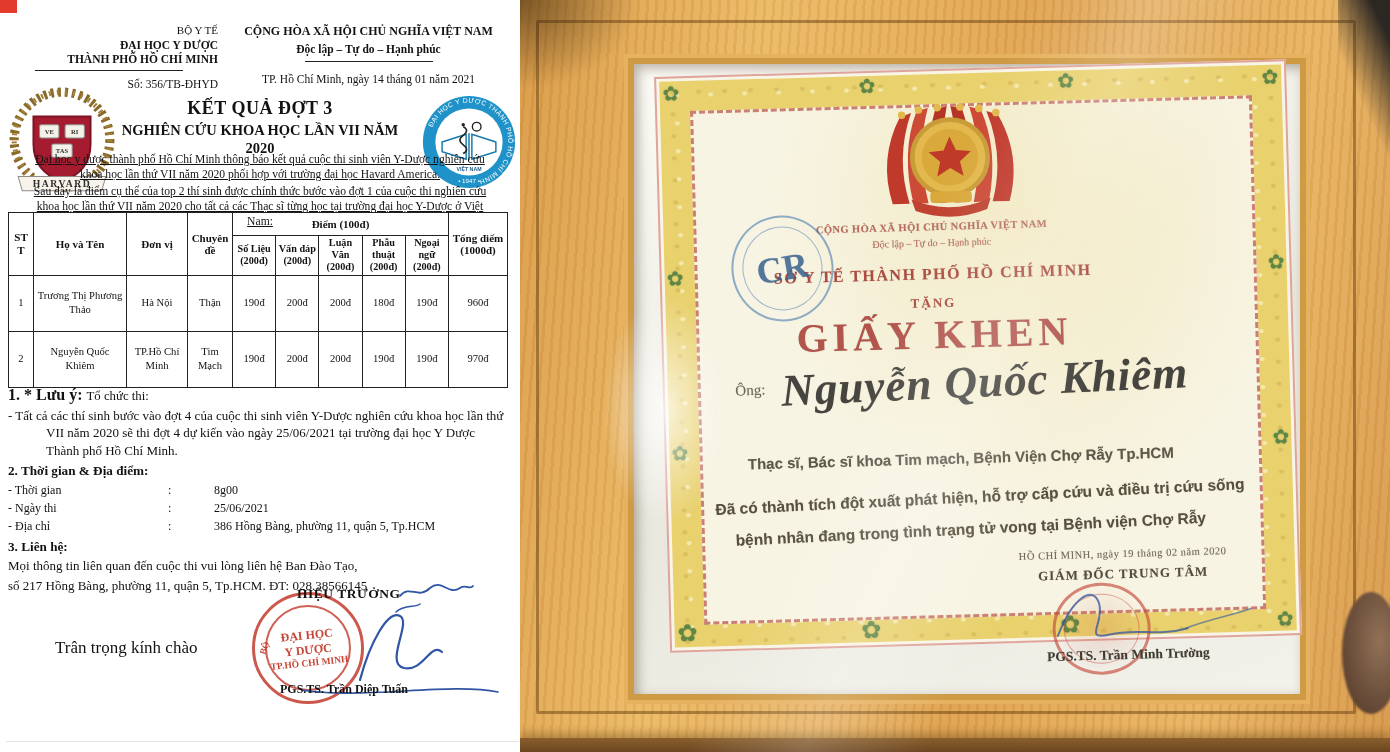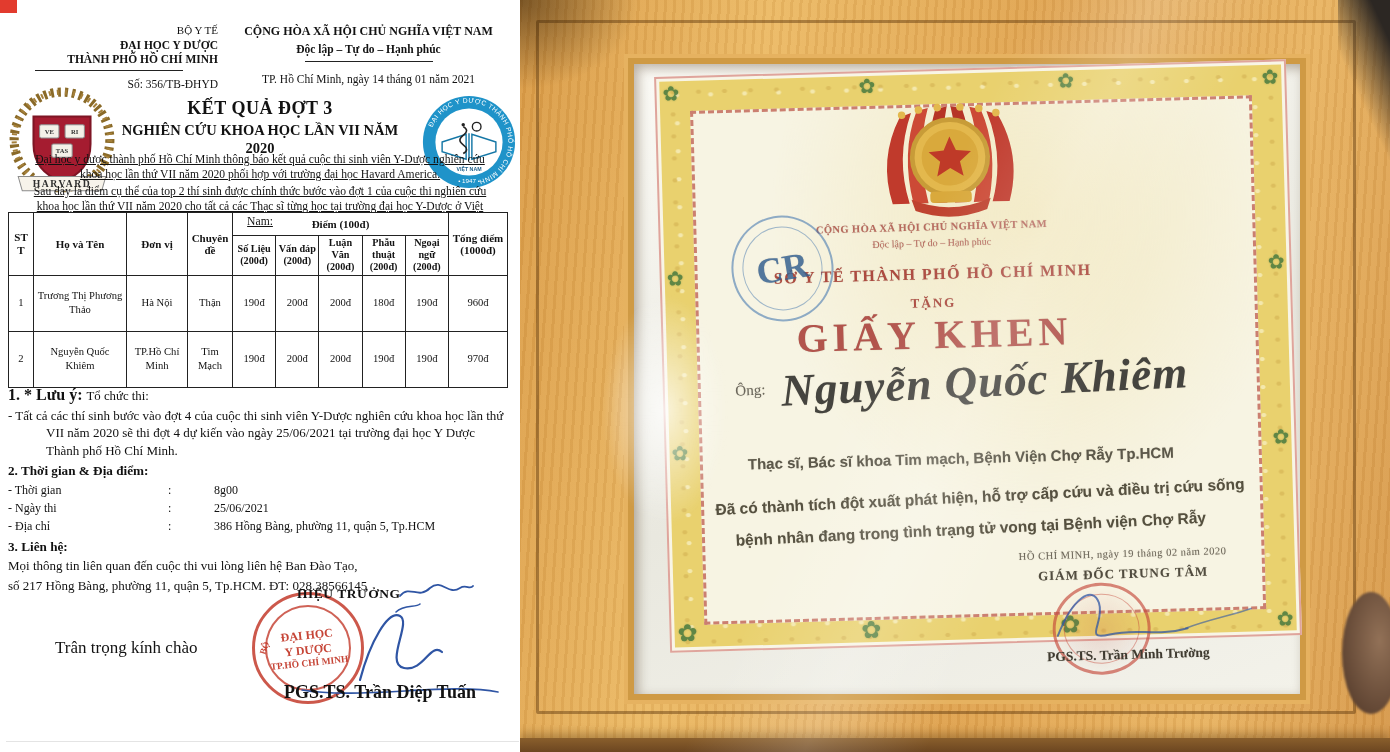--- a/index.html
+++ b/index.html
@@ -63,22 +63,22 @@
   .paraph{position:absolute;left:398px;top:0px;z-index:3;}
   .stamp{position:absolute;left:252px;top:12px;width:106px;height:106px;border-radius:50%;
          border:3px solid rgba(195,59,44,.85);z-index:2;}
   .stamp::before{content:"";position:absolute;inset:10px;border-radius:50%;border:2px solid rgba(195,59,44,.8);}
   .stamp-lines{position:absolute;inset:0;display:flex;flex-direction:column;align-items:center;justify-content:center;
                color:rgba(195,59,44,.95);font-weight:bold;text-align:center;transform:rotate(-6deg);}
   .stamp-l1{font-size:12px;} .stamp-l2{font-size:12px;} .stamp-l3{font-size:9.5px;}
   .stamp-ring{position:absolute;left:3px;top:48px;font-size:9px;font-weight:bold;color:rgba(195,59,44,.9);
               transform:rotate(-72deg);}
   .signature{position:absolute;left:300px;top:22px;z-index:4;}
-  .signer{position:absolute;left:280px;top:102px;width:200px;text-align:center;
-          font-size:18px;font-weight:bold;z-index:5;}
+  .signer{position:absolute;left:280px;top:102px;width:200px;
+          font-size:12px;font-weight:bold;z-index:5;}
 
   
   .photo{position:absolute;left:520px;top:0;width:870px;height:752px;overflow:hidden;
          background:
            repeating-linear-gradient(94deg, rgba(155,98,30,.10) 0 3px, rgba(255,235,190,.06) 3px 9px),
            linear-gradient(100deg,#d99a46,#ecba66 25%,#dfa24f 55%,#e9b463 80%,#d6984b);}
   .photo::before{content:"";position:absolute;top:20px;left:16px;right:34px;bottom:38px;
                  border:3px solid rgba(104,63,17,.5);border-radius:2px;pointer-events:none;z-index:1;}
   .mat{position:absolute;left:108px;top:58px;right:84px;bottom:52px;z-index:2;
        background:linear-gradient(160deg,#fbfaf5,#e9e8df 55%,#f3f2ea);

